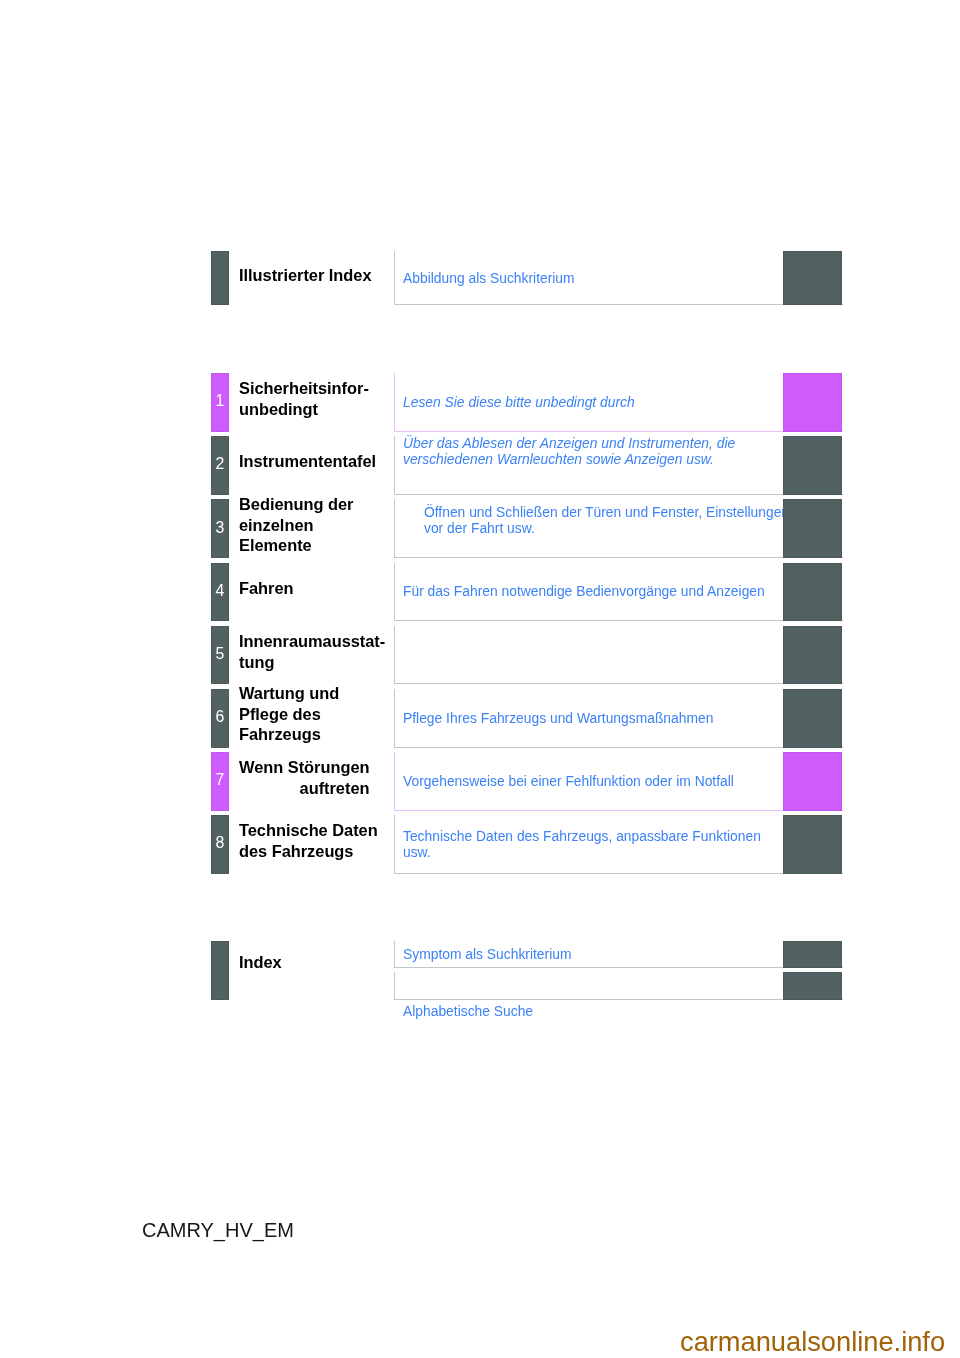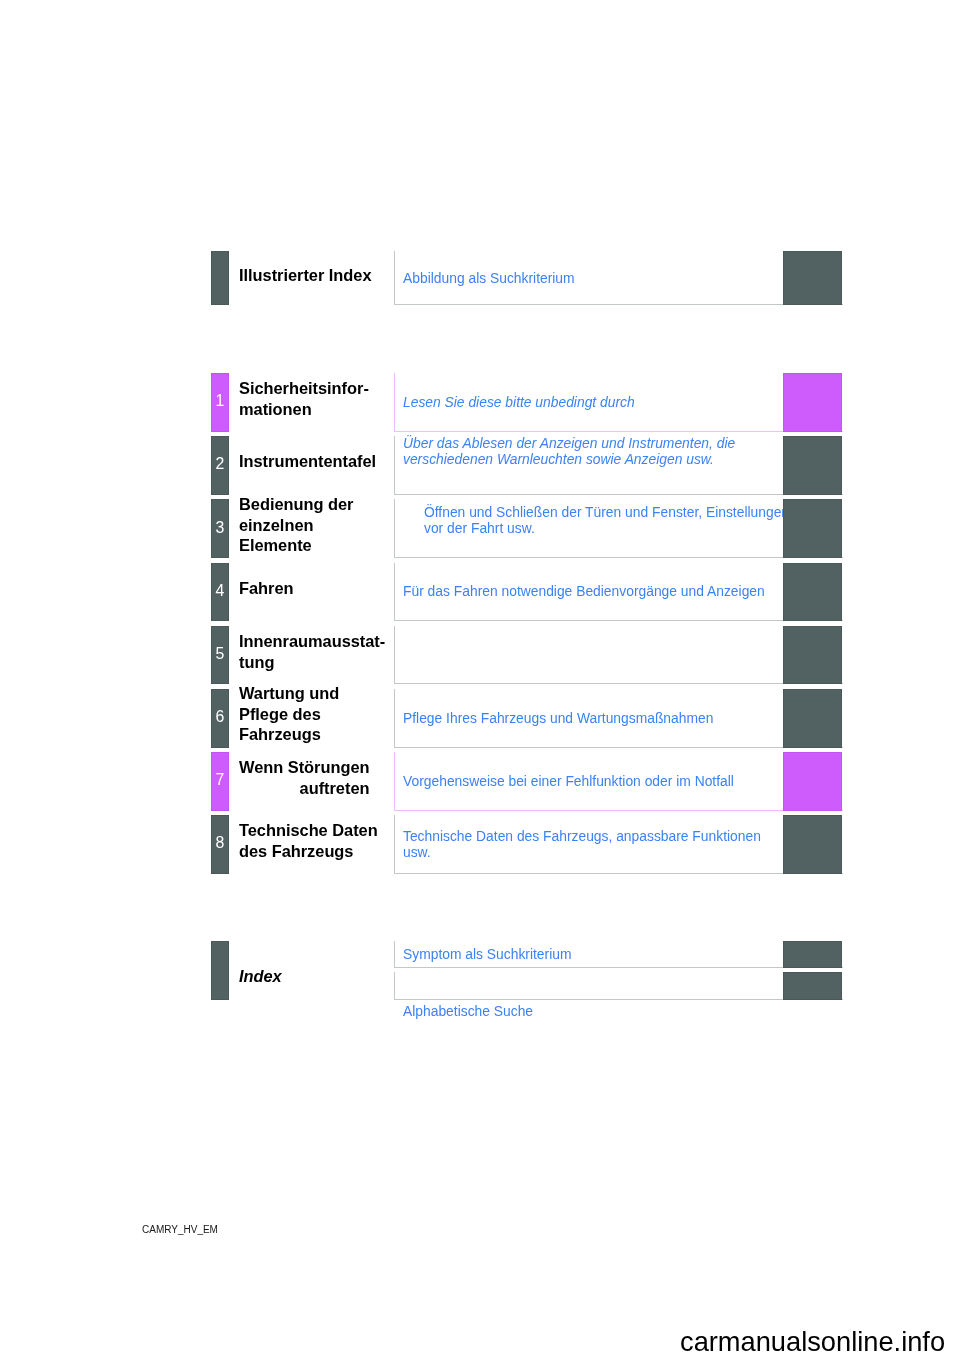--- a/index.html
+++ b/index.html
@@ -72,31 +72,31 @@
     width:59px;
     background:#526263;
     box-shadow:inset 0 0 0 1px #4a5857;
   }
   .endblock.accent { background:#ce5bfc; box-shadow:inset 0 0 0 1px #c653f4; }
 
   .footer-code {
     position:absolute;
     will-change:transform;
     left:142.4px; top:1223.2px;
-    font-size:10px;
+    font-size:20px;
     line-height:14.1px;
     color:#171717;
   }
   .watermark {
     position:absolute;
     will-change:transform;
     left:679.8px; top:1327.9px;
     font-size:27.25px;
     line-height:27.25px;
-    color:#000000;
+    color:#a16207;
   }
 </style>
 </head>
 <body>
 
 <div class="page">
 
   <div class="row" style="top:251.3px;height:53.9px;">
     <div class="tab" style="top:0;height:53.9px;"></div>
     <div class="title" style="top:13.5px;">Illustrierter Index</div>
@@ -104,21 +104,21 @@
     <div class="desc" style="top:19.6px;">Abbildung als Suchkriterium</div>
     <div class="endblock" style="top:0;height:53.9px;"></div>
   </div>
 
   <div id="chapter-rows">
       <div class="row" style="top: 373.2px; height: 58.8px;">
         <div class="tab accent" style="top:0;height:58.8px;">
           <div class="tab-num" style="top:20.1px;">1</div>
         </div>
         <div class="title" style="top:4.899999999999999px;">Sicherheitsinfor-
-mationen</div>
+unbedingt</div>
         <div class="descbox accent" style="top:0;height:58.8px;"></div>
         <div class="desc" style="top:21.9px;font-style:italic;">Lesen Sie diese bitte unbedingt durch</div>
         <div class="endblock accent" style="top:0;height:58.8px;"></div>
       </div>
       <div class="row" style="top: 436.32px; height: 58.8px;">
         <div class="tab" style="top:0;height:58.8px;">
           <div class="tab-num" style="top:20.1px;">2</div>
         </div>
         <div class="title" style="top:15.149999999999999px;">Instrumententafel</div>
         <div class="descbox" style="top:0;height:58.8px;"></div>
@@ -185,21 +185,21 @@
 des Fahrzeugs</div>
         <div class="descbox" style="top:0;height:58.8px;"></div>
         <div class="desc" style="top:14.149999999999999px;">Technische Daten des Fahrzeugs, anpassbare Funktionen
 usw.</div>
         <div class="endblock" style="top:0;height:58.8px;"></div>
       </div>
     </div>
 
   <div class="row" style="top:940.6px;height:59.2px;">
     <div class="tab" style="top:0;height:59.2px;"></div>
-    <div class="title" style="top:25px;font-style:italic;">Index</div>
+    <div class="title" style="top:11px;">Index</div>
     <div class="descbox" style="top:0;height:27.4px;"></div>
     <div class="desc" style="top:6.6px;">Symptom als Suchkriterium</div>
     <div class="endblock" style="top:0;height:27.4px;"></div>
     <div class="descbox" style="top:31.8px;height:27.4px;"></div>
     <div class="desc" style="top:38.8px;margin-top:25px;">Alphabetische Suche</div>
     <div class="endblock" style="top:31.8px;height:27.4px;"></div>
   </div>
 
   <div class="footer-code">CAMRY_HV_EM</div>
   <div class="watermark">carmanualsonline.info</div>

